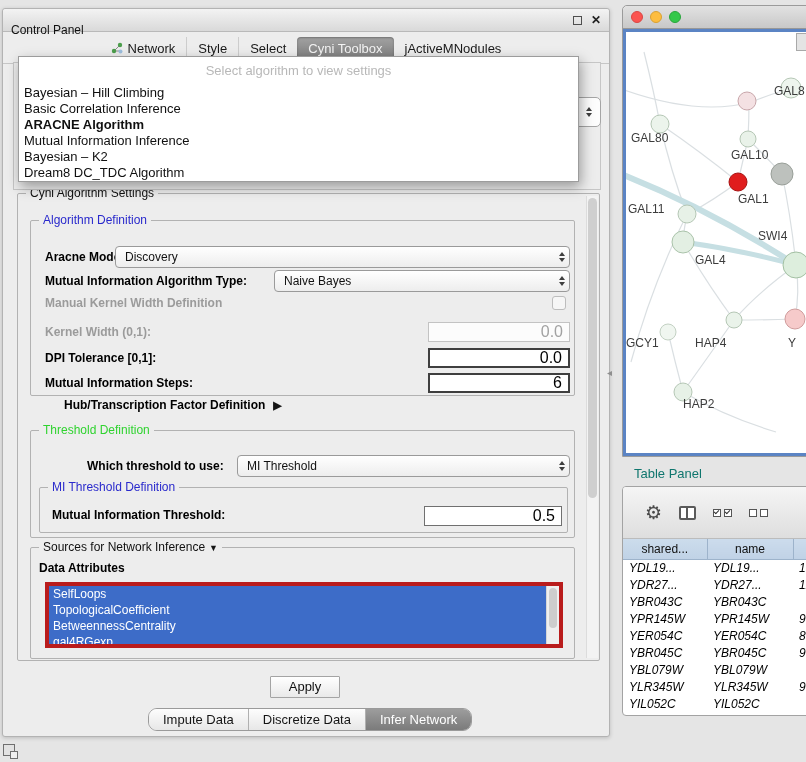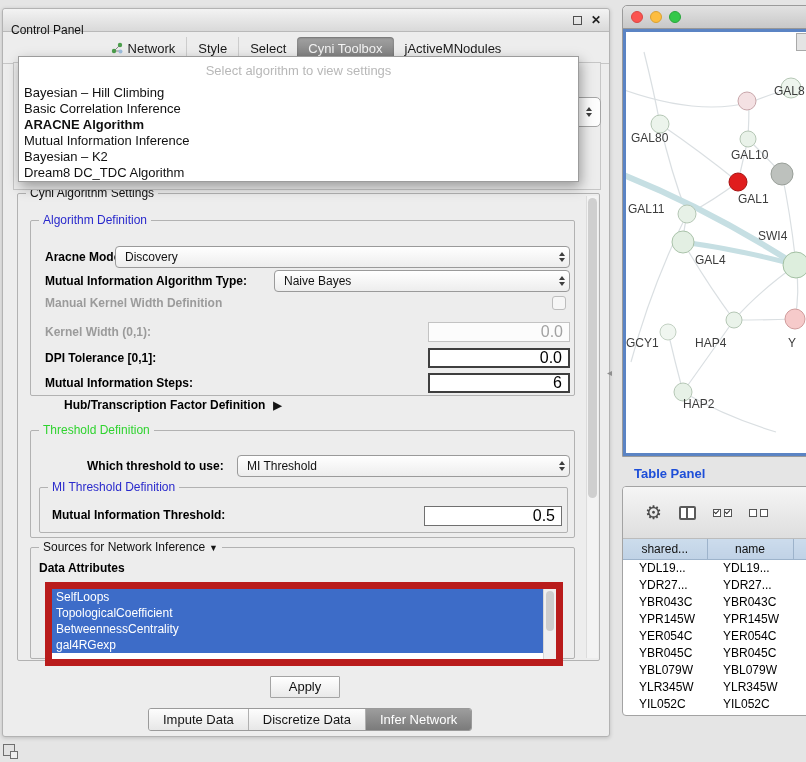--- a/index.html
+++ b/index.html
@@ -50,60 +50,60 @@
   .field{position:absolute;height:20px;background:#fff;font-size:16px;text-align:right;padding-right:6px;color:#000;border:1px solid #707070;}
   .field.strong{border:2px solid #3f3f3f;}
   .field.disabled{border:1px solid #c3c3c3;color:#a2a2a2;background:#fcfcfc;}
   .checkbox{position:absolute;width:14px;height:14px;border:1px solid #bdbdbd;border-radius:3px;background:#f6f6f6;}
 
   .hub-row{position:absolute;left:22px;top:203px;display:flex;align-items:center;gap:8px;font-weight:bold;font-size:12px;color:#000;line-height:16px;padding-left:24px;}
   .arrow-right{font-size:11px;color:#141414;}
   .arrow-down{font-size:9px;color:#141414;margin-left:4px;}
 
   .attr-label{position:absolute;left:8px;top:12px;font-weight:bold;font-size:12px;color:#000;line-height:16px;}
-  .attr-list{position:absolute;left:14px;top:34px;width:518px;height:84px;background:#fff;border:7px solid #b91c1c;overflow:hidden;}
+  .attr-list{position:absolute;left:14px;top:34px;width:518px;height:66px;background:#fff;border:4px solid #b91c1c;overflow:hidden;}
   .attr-item{height:16px;line-height:16px;padding-left:4px;font-size:12px;color:#111;width:calc(100% - 13px);white-space:nowrap;}
   .attr-item.sel{background:var(--selection-blue,#3d6cc8);color:#fff;}
   .attr-scrollbar{position:absolute;right:0;top:0;width:13px;height:100%;background:#efefef;border-left:1px solid #d6d6d6;}
   .attr-scrollbar .thumb{position:absolute;top:2px;left:2px;width:8px;height:40px;background:#cdcdcd;border-radius:4px;}
 
   .apply-btn{position:absolute;left:267px;top:667px;width:70px;height:22px;border:1px solid #a4a4a4;border-radius:1px;background:linear-gradient(#ffffff,#e9e9e9);font-size:13px;color:#111;text-align:center;line-height:20px;}
 
-  .bottom-tabs{position:absolute;left:145px;top:699px;height:23px;display:flex;border:1px solid #9a9a9a;border-radius:3px;overflow:hidden;font-size:13px;}
+  .bottom-tabs{position:absolute;left:145px;top:699px;height:23px;display:flex;border:1px solid #9a9a9a;border-radius:9px;overflow:hidden;font-size:13px;}
   .btab{padding:3px 14px;background:linear-gradient(#fdfdfd,#e7e7e7);color:#141414;line-height:16px;white-space:nowrap;}
   .btab + .btab{border-left:1px solid #b0b0b0;}
   .btab.selected{background:linear-gradient(#9d9d9d,#7b7b7b);color:#fff;}
 
   
   .network-window{position:absolute;left:622px;top:5px;width:200px;height:452px;background:#ededed;border:1px solid #9b9b9b;border-radius:5px 5px 0 0;}
   .mac-titlebar{position:absolute;left:0;top:0;width:100%;height:23px;background:linear-gradient(#e2e2e2,#c8c8c8);border-bottom:1px solid #979797;border-radius:5px 5px 0 0;display:flex;align-items:center;padding-left:8px;gap:7px;}
   .light{width:12px;height:12px;border-radius:50%;}
   .light.red{background:#fb5450;border:1px solid #d94744;}
   .light.yellow{background:#fdbd3f;border:1px solid #d9a133;}
   .light.green{background:#34c84a;border:1px solid #2aa53c;}
   .net-canvas{position:absolute;left:0;top:23px;right:0;bottom:0;background:#fff;border:3px solid #5b84c4;overflow:hidden;}
   .net-canvas svg{display:block;}
   .node-label{font-size:12px;fill:#3c3c3c;}
   .net-fragment{position:absolute;left:173px;top:27px;width:16px;height:18px;background:#e4e4e4;border:1px solid #a9a9a9;z-index:5;}
 
   
-  .table-panel-title{position:absolute;left:634px;top:466px;font-size:13px;color:#1d4ed8;font-weight:bold;}
+  .table-panel-title{position:absolute;left:634px;top:466px;font-size:13px;color:#0f766e;}
   .table-window{position:absolute;left:622px;top:486px;width:200px;height:230px;background:#fff;border:1px solid #a3a3a3;border-radius:4px;overflow:hidden;}
   .table-toolbar{height:52px;background:linear-gradient(#f5f5f5,#dedede);border-bottom:1px solid #bcbcbc;display:flex;align-items:center;padding-left:22px;gap:17px;}
   .gear{font-size:19px;color:#4a4a4a;line-height:20px;}
   .col-icon{width:17px;height:14px;border:2px solid #5a5a5a;border-radius:2px;position:relative;background:#fff;}
   .col-icon .vline{position:absolute;left:5px;top:0;width:2px;height:100%;background:#5a5a5a;}
   .pair{display:flex;gap:3px;}
   .cb{width:8px;height:8px;border:1.5px solid #555;position:relative;background:#fff;}
   .cb.checked::after{content:"";position:absolute;left:0px;top:0px;width:4px;height:2px;border-left:1.5px solid #333;border-bottom:1.5px solid #333;transform:rotate(-45deg);}
   table.attr-table{width:100%;border-collapse:collapse;table-layout:fixed;}
   table.attr-table col.c1{width:84px;} table.attr-table col.c2{width:86px;}
   table.attr-table th{height:20px;background:linear-gradient(var(--header-blue,#ccdcec),#c0d2e6);border:1px solid #9db3cb;border-top:none;font-weight:normal;font-size:12px;color:#111;text-align:center;overflow:hidden;white-space:nowrap;}
   table.attr-table th:first-child{border-left:none;} table.attr-table th:last-child{border-right:none;}
-  table.attr-table td{height:17px;font-size:12px;padding-left:16px;color:#000;white-space:nowrap;overflow:hidden;}
+  table.attr-table td{height:17px;font-size:12px;padding-left:6px;color:#000;white-space:nowrap;overflow:hidden;font-style:italic;}
 
   
   .splitter-btn{position:absolute;left:607px;top:368px;font-size:10px;color:#8f8f8f;line-height:10px;}
   .float-dock-icon{position:absolute;left:3px;top:744px;width:12px;height:12px;border:1px solid #6f6f6f;background:#e2e2e2;}
   .float-dock-icon .inner{position:absolute;right:-4px;bottom:-4px;width:8px;height:8px;border:1px solid #6f6f6f;background:#efefef;}
   .net-tab-icon{display:inline-block;}
 </style>
 </head>
 <body>
 

